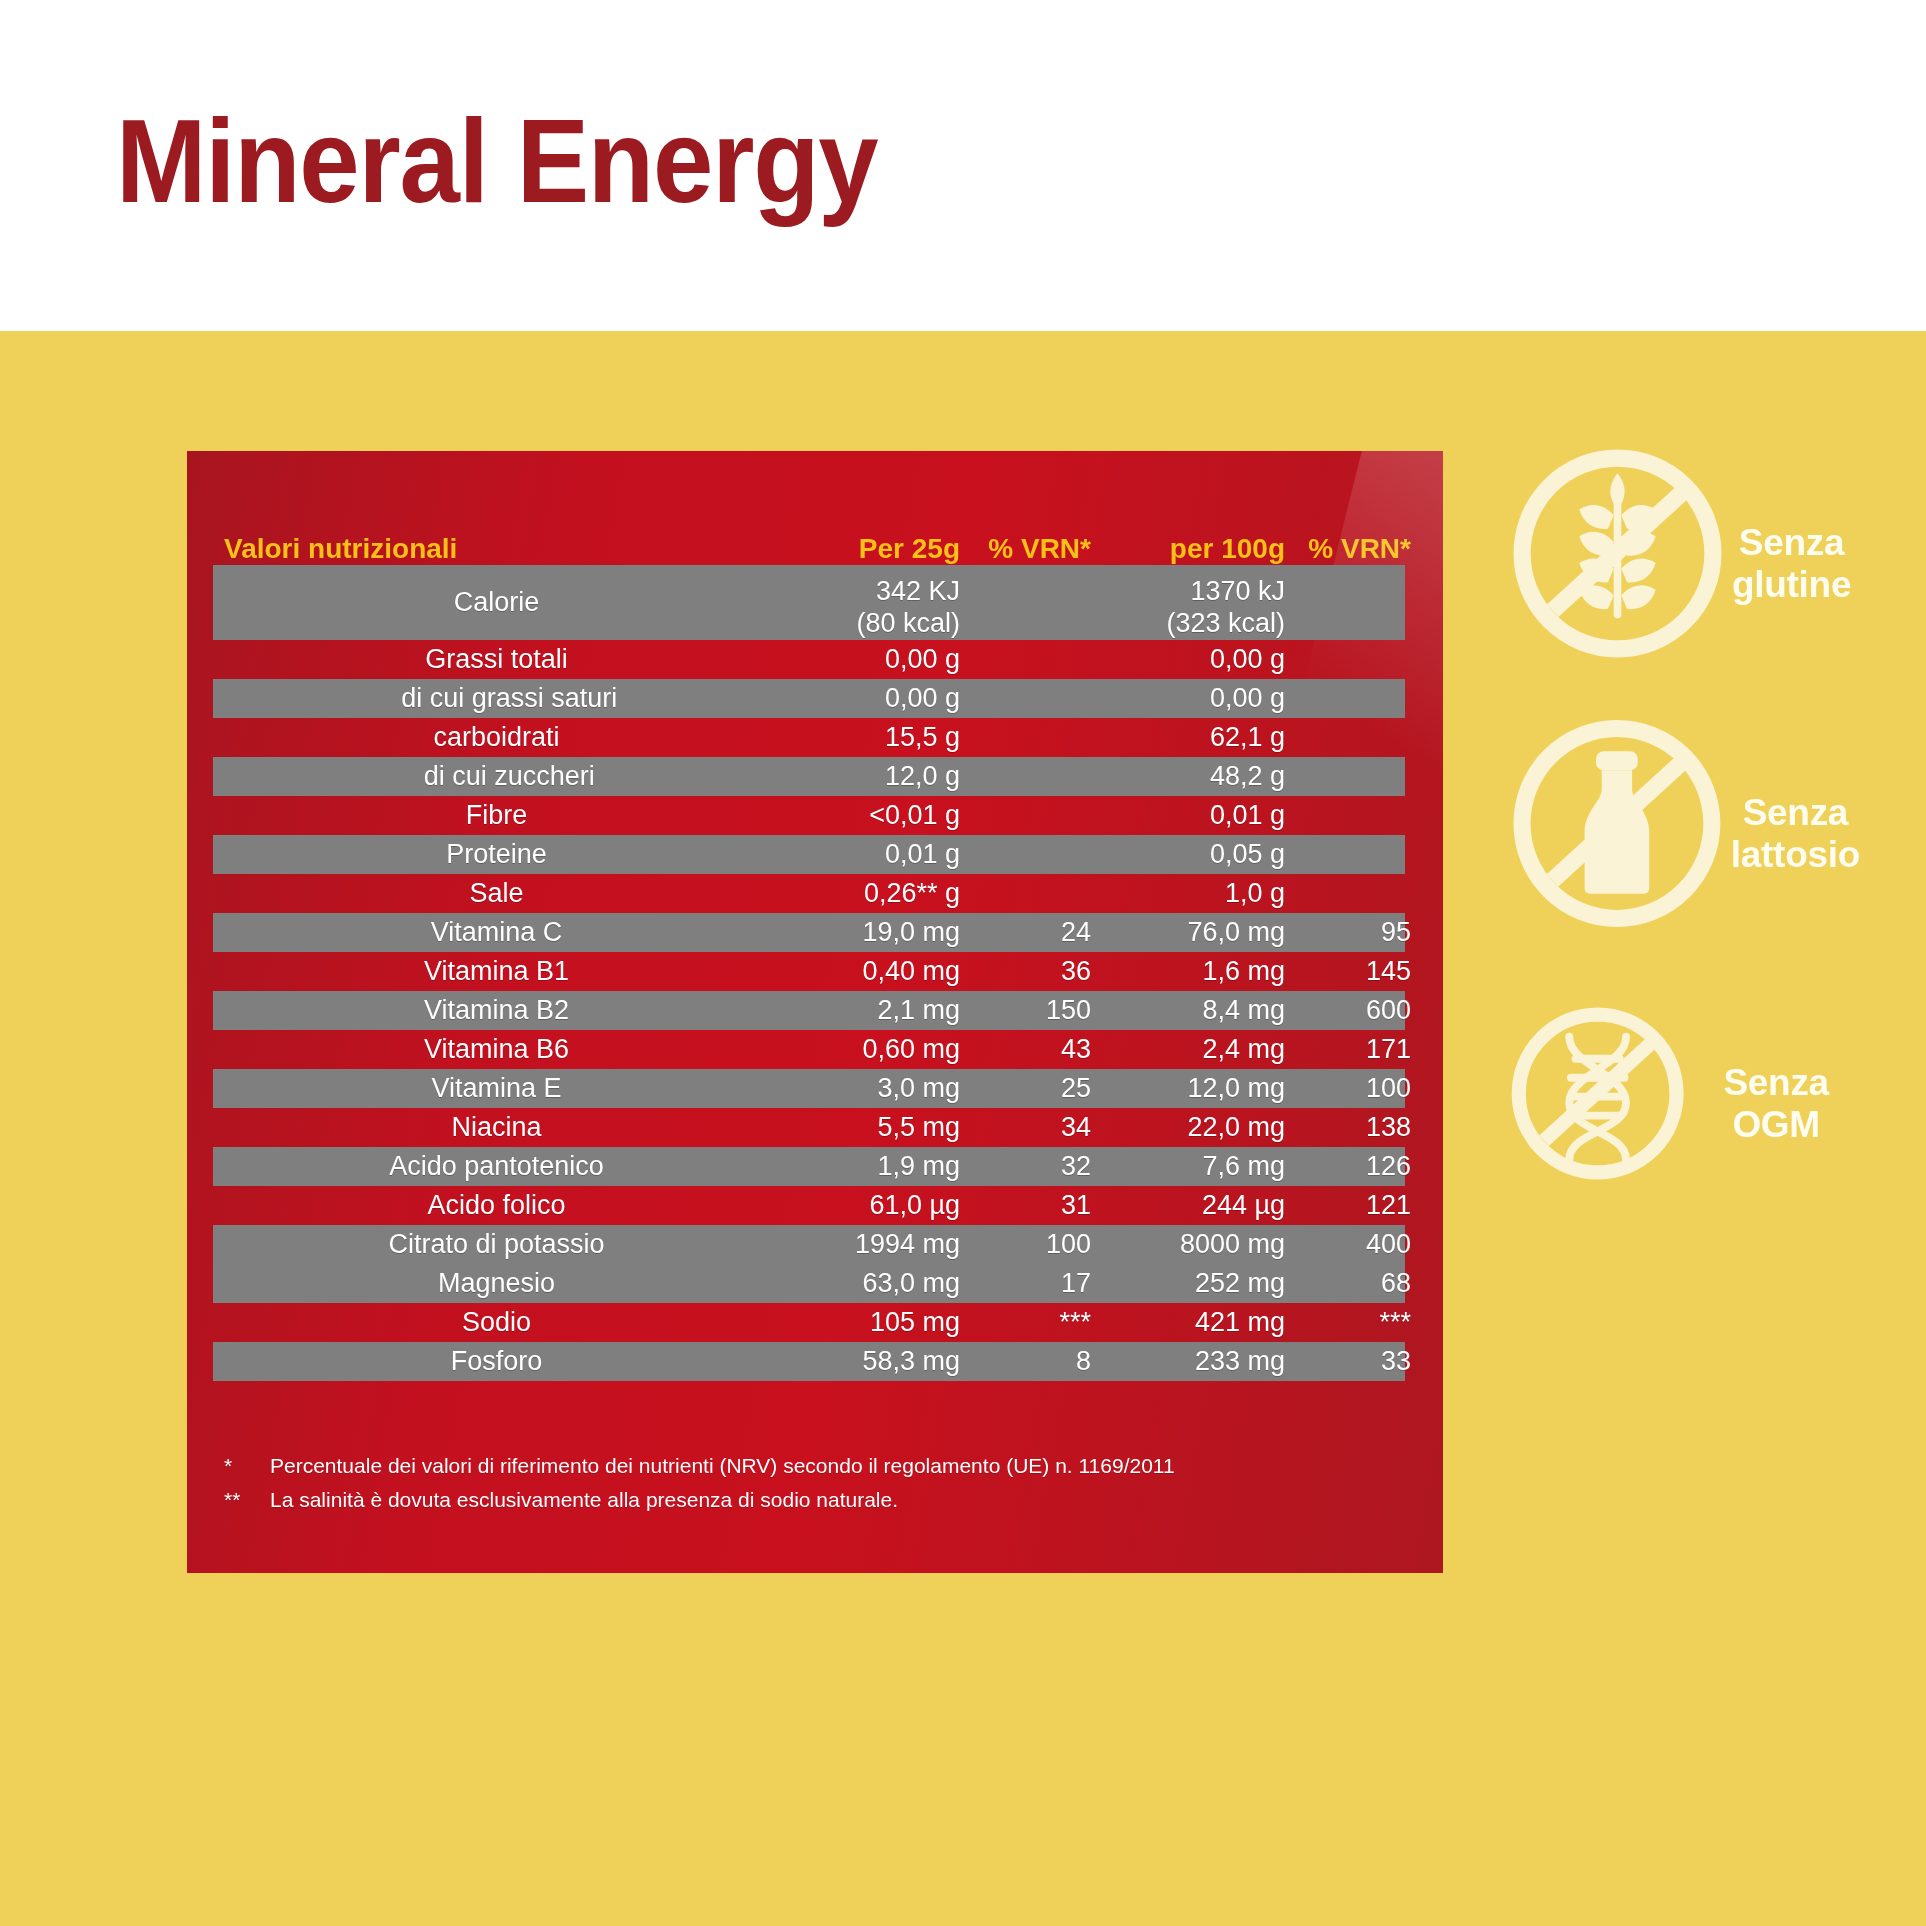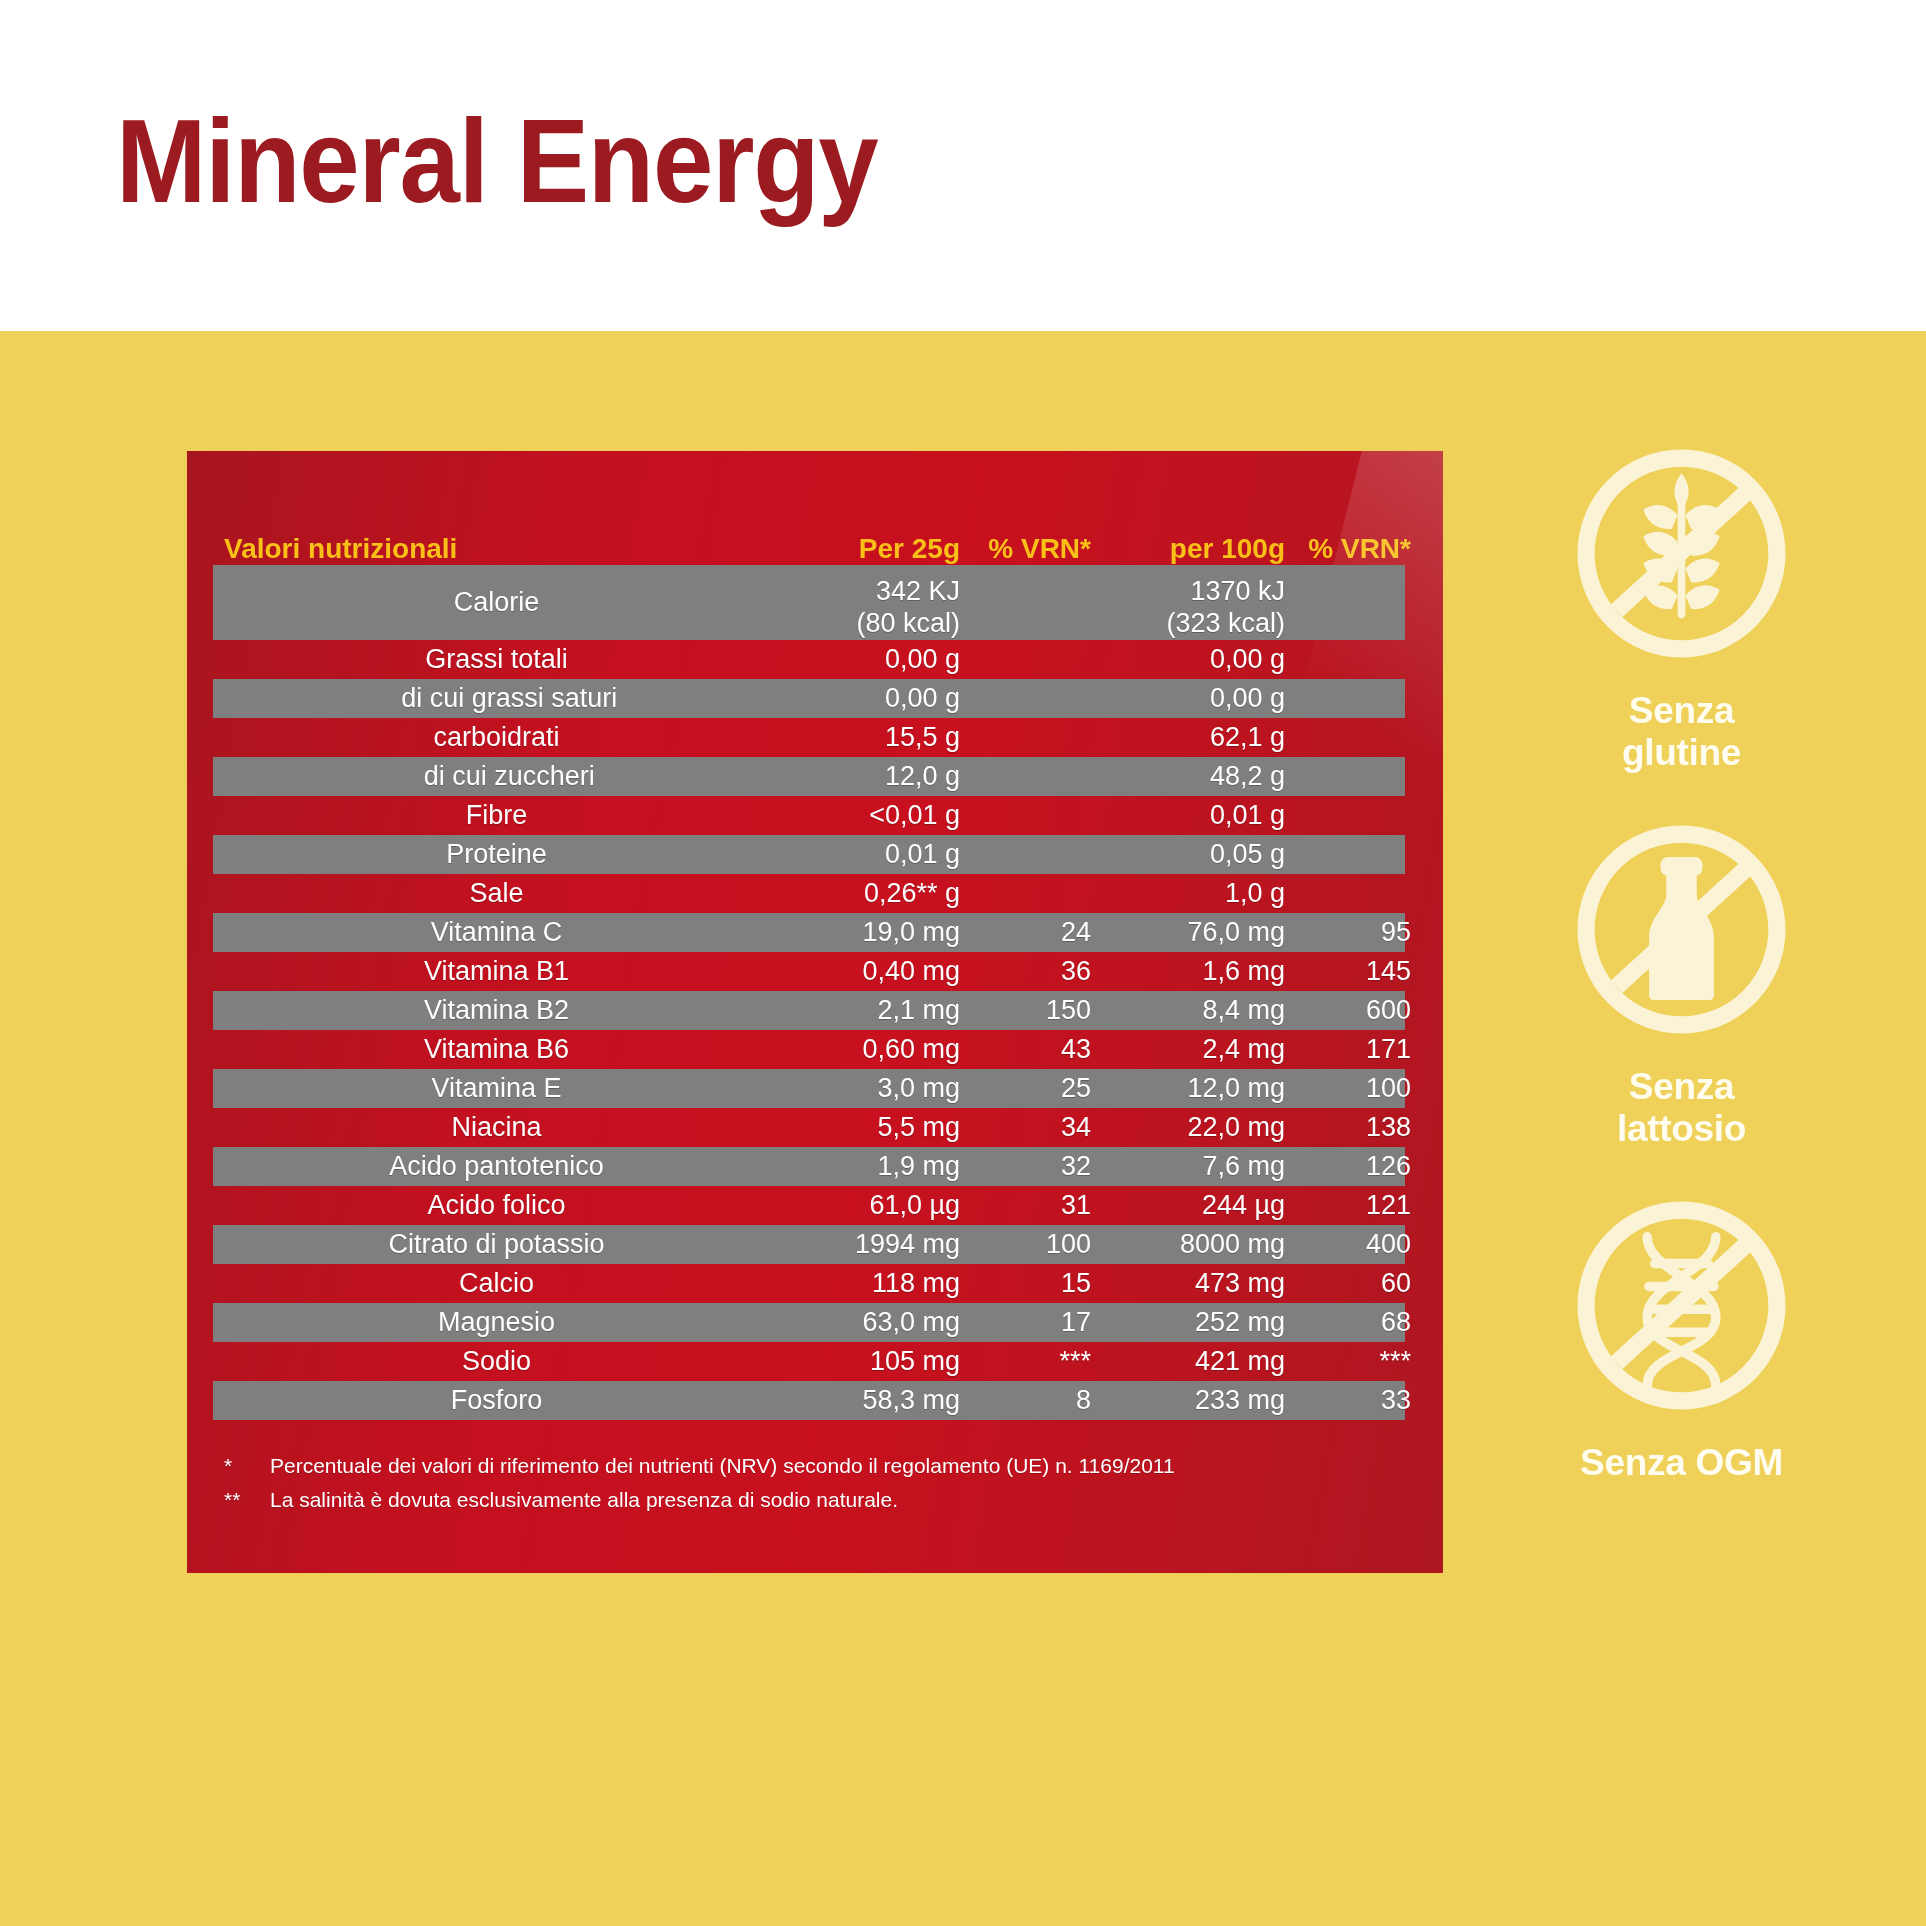--- a/index.html
+++ b/index.html
@@ -138,21 +138,21 @@
 
   
   .badges {
     position: absolute;
     left: 1503px;
     top: 439px;
     width: 357px;
   }
   .badge {
     display: flex;
-    flex-direction: column;
+    flex-direction: row;
     align-items: center;
     width: 357px;
   }
   .badge + .badge { margin-top: 41px; }
   .badge-icon { width: 229px; height: 229px; display: block; }
   .badge-label {
     margin-top: 21.7px;
     text-align: center;
     font-size: 37px;
     font-weight: 700;
@@ -308,27 +308,20 @@
           <span class="c-p1">31</span>
           <span class="c-v2">244 µg</span>
           <span class="c-p2">121</span>
         </div>
         <div class="row shade">
           <span class="c-label">Citrato di potassio</span>
           <span class="c-v1">1994 mg</span>
           <span class="c-p1">100</span>
           <span class="c-v2">8000 mg</span>
           <span class="c-p2">400</span>
-        </div>
-        <div class="row">
-          <span class="c-label">Calcio</span>
-          <span class="c-v1">118 mg</span>
-          <span class="c-p1">15</span>
-          <span class="c-v2">473 mg</span>
-          <span class="c-p2">60</span>
         </div>
         <div class="row shade">
           <span class="c-label">Magnesio</span>
           <span class="c-v1">63,0 mg</span>
           <span class="c-p1">17</span>
           <span class="c-v2">252 mg</span>
           <span class="c-p2">68</span>
         </div>
         <div class="row">
           <span class="c-label">Sodio</span>

